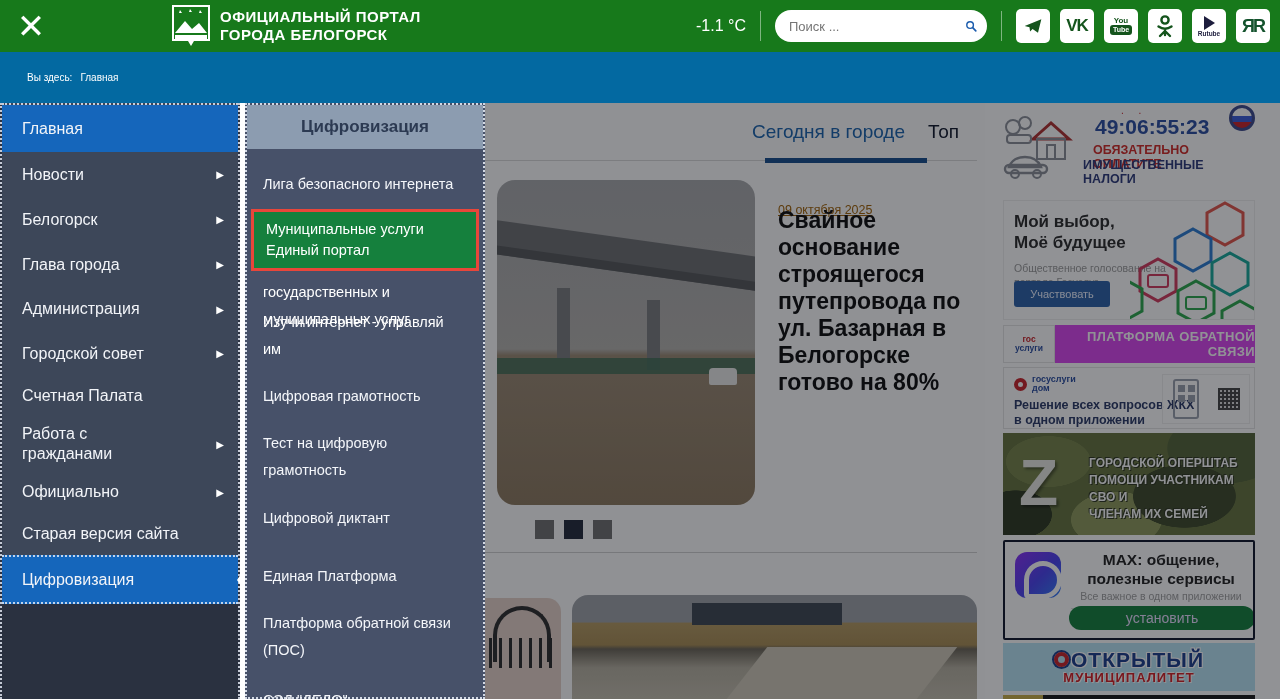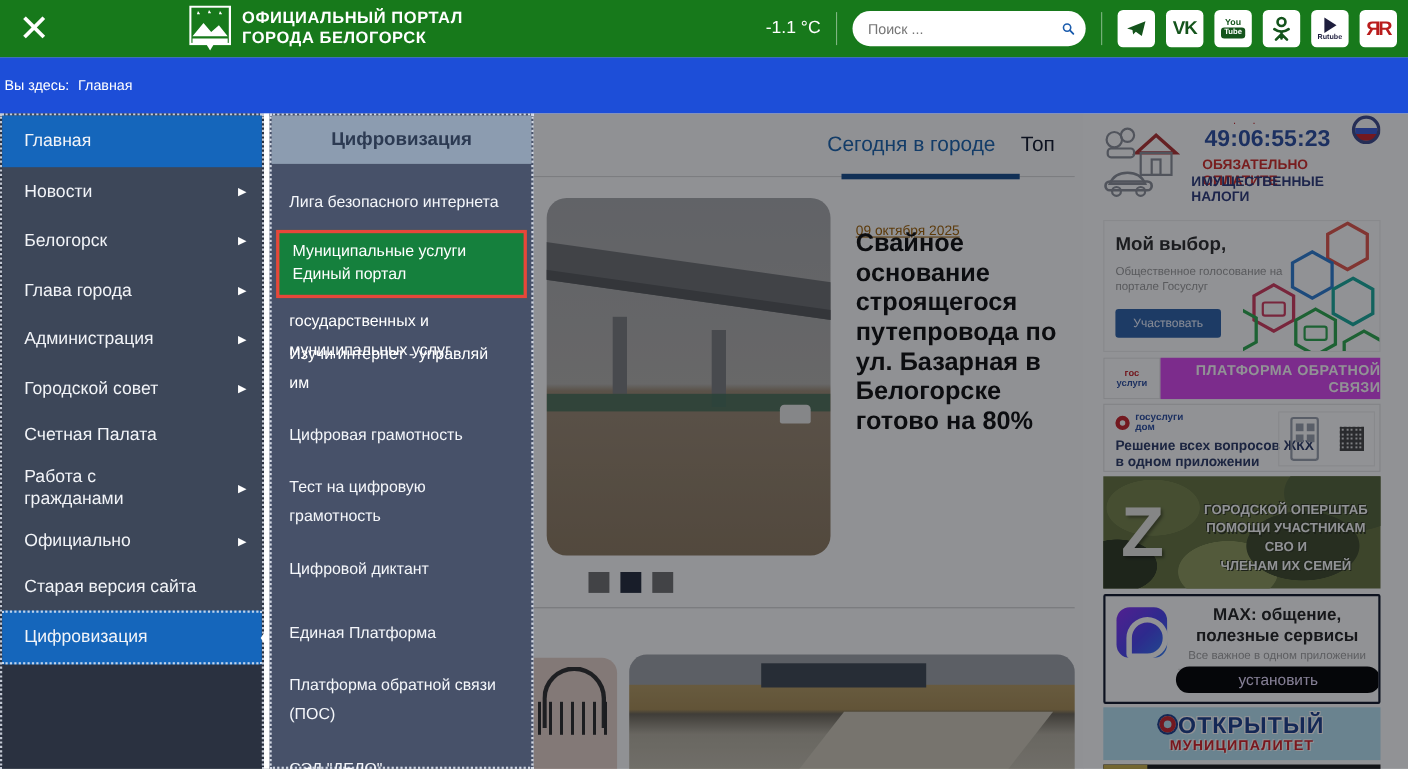--- a/index.html
+++ b/index.html
@@ -27,25 +27,25 @@
   .soc { width:34px; height:34px; background:#fff; border-radius:5px; display:flex; flex-direction:column;
          align-items:center; justify-content:center; color:#14541c; cursor:pointer; overflow:hidden; }
   .soc svg { display:block; }
   .soc .vk-t { font-size:17px; font-weight:bold; letter-spacing:-1px; }
   .soc .yt-top { font-size:8px; font-weight:bold; line-height:8px; }
   .soc .yt-box { background:#14541c; color:#fff; font-size:7px; font-weight:bold; border-radius:3px;
                  padding:1px 3px; line-height:8px; }
   .soc .ru-tri { width:0; height:0; border-left:11px solid #1d1d3d; border-top:7px solid transparent;
                  border-bottom:7px solid transparent; }
   .soc .ru-t { font-size:6.5px; font-weight:bold; color:#1d1d3d; line-height:7px; }
-  .soc .yarus { font-size:18px; font-weight:bold; letter-spacing:-2px; color:#b91c1c; }
-
-  
-  .breadcrumb { position:absolute; left:0; top:52px; width:1280px; height:51px; background:#1d4ed8;
-                display:flex; align-items:center; padding-left:4px; color:#fff; font-size:13px; z-index:65; }
+  .soc .yarus { font-size:18px; font-weight:bold; letter-spacing:-2px; color:#14532d; }
+
+  
+  .breadcrumb { position:absolute; left:0; top:52px; width:1280px; height:51px; background:#0369a1;
+                display:flex; align-items:center; padding-left:27px; color:#fff; font-size:10px; z-index:65; }
   .breadcrumb .cur { margin-left:8px; }
 
   
   .dim { position:absolute; left:485px; top:103px; width:795px; height:596px;
          background:rgba(12,14,20,.45); z-index:40; pointer-events:none; }
 
   
   .left-col { position:absolute; left:0; top:103px; width:240px; height:596px; background:#2a3140;
               border-left:2px dotted rgba(235,240,250,.8); border-right:2px dotted rgba(235,240,250,.8);
               z-index:60; }
@@ -160,33 +160,33 @@
   .b-svo { top:330px; height:102px; background:
              radial-gradient(ellipse 70px 42px at 18% 28%, #77844a 0 60%, transparent 61%),
              radial-gradient(ellipse 85px 52px at 72% 62%, #3f4a2b 0 60%, transparent 61%),
              radial-gradient(ellipse 75px 46px at 45% 85%, #8e9a5c 0 60%, transparent 61%),
              radial-gradient(ellipse 95px 58px at 88% 15%, #55643a 0 60%, transparent 61%),
              radial-gradient(ellipse 60px 40px at 5% 80%, #2f3a22 0 60%, transparent 61%),
              #66743f; cursor:pointer; }
   .svo-z { position:absolute; left:16px; top:10px; color:#e9e9e3; font-size:64px; font-weight:bold;
            line-height:80px; text-shadow:2px 2px 3px rgba(0,0,0,.4); }
   .svo-txt { position:absolute; left:86px; top:22px; width:160px; color:#fff; font-weight:bold;
-             font-size:12px; line-height:17px; text-align:center;
+             font-size:12px; line-height:17px; text-align:left;
              text-shadow:1px 1px 0 #2e3620, -1px -1px 0 #2e3620; }
 
   .b-max { top:437px; height:100px; background:#fff; border:2px solid #0f172a; border-radius:2px; }
   .max-icon { position:absolute; left:10px; top:10px; width:46px; height:46px; border-radius:12px;
               background:linear-gradient(135deg,#8a2ff7,#4a43f0 55%,#2f80f7); }
   .max-icon::after { content:""; position:absolute; left:9px; top:9px; width:28px; height:28px;
                      border-radius:50% 50% 50% 12%; border:5px solid #fff; }
   .max-t { position:absolute; left:66px; top:8px; width:180px; text-align:center; color:#222;
            font-weight:bold; font-size:15.5px; line-height:19px; }
   .max-s { position:absolute; left:66px; top:48px; width:180px; text-align:center; color:#a0a0a0;
            font-size:10.5px; border-bottom:1px solid #ddd; padding-bottom:6px; }
-  .max-btn { position:absolute; left:64px; bottom:8px; width:186px; height:24px; background:#000000;
+  .max-btn { position:absolute; left:64px; bottom:8px; width:186px; height:24px; background:#15803d;
              color:#e9dcff; font-size:14px; border:none; border-radius:12px; cursor:pointer;
              font-family:"Liberation Sans",sans-serif; }
 
   .b-open { top:540px; height:48px; background:#b8e4f5; display:flex; flex-direction:column;
             align-items:center; justify-content:center; cursor:pointer; }
   .open-l1 { color:#1c3e8c; font-weight:bold; font-size:21px; line-height:21px; letter-spacing:1px;
              text-shadow:-1px -1px 0 #fff,1px -1px 0 #fff,-1px 1px 0 #fff,1px 1px 0 #fff; }
   .open-l1 .oring { display:inline-block; width:15px; height:15px; border-radius:50%;
                     border:4px solid #c8242a; box-shadow:0 0 0 2px #1c3e8c; margin-right:2px; }
   .open-l2 { color:#d41f26; font-weight:bold; font-size:13px; letter-spacing:1px;
@@ -314,20 +314,21 @@
       <div class="tax-dots">. .</div>
       <div class="tax-count">49:06:55:23</div>
       <div class="tax-l1">ОБЯЗАТЕЛЬНО ОПЛАТИТЕ</div>
       <div class="tax-l2">ИМУЩЕСТВЕННЫЕ НАЛОГИ</div>
       <div class="tax-emblem"></div>
     </div>
 
     <div class="banner b-vote">
       <div class="vote-t">
         <div>Мой выбор,</div>
+        <div>Моё будущее</div>
       </div>
       <div class="vote-s">
         <div>Общественное голосование на</div>
         <div>портале Госуслуг</div>
       </div>
       <button class="vote-btn">Участвовать</button>
       <svg class="vote-hex" viewBox="0 0 130 120">
         <polygon points="95,2 113,12 113,34 95,44 77,34 77,12" fill="none" stroke="#e2574c" stroke-width="3"></polygon>
         <polygon points="63,28 81,38 81,60 63,70 45,60 45,38" fill="none" stroke="#2d7dd2" stroke-width="3"></polygon>
         <polygon points="100,52 118,62 118,84 100,94 82,84 82,62" fill="none" stroke="#18a99b" stroke-width="3"></polygon>

